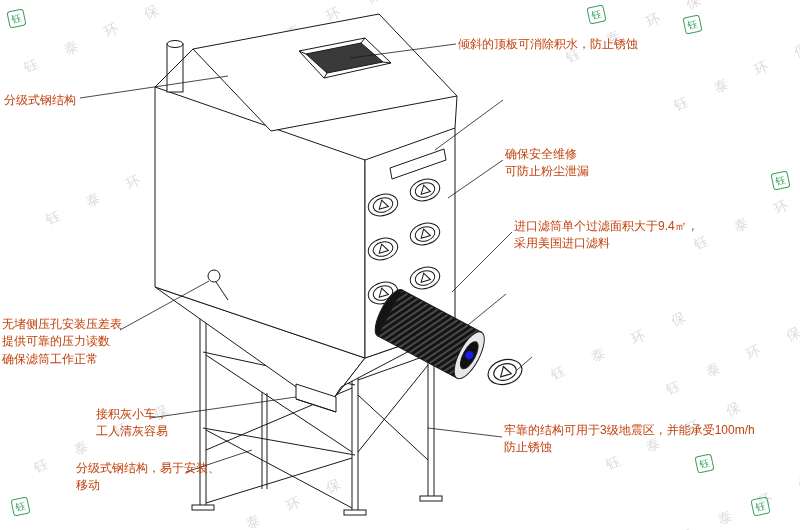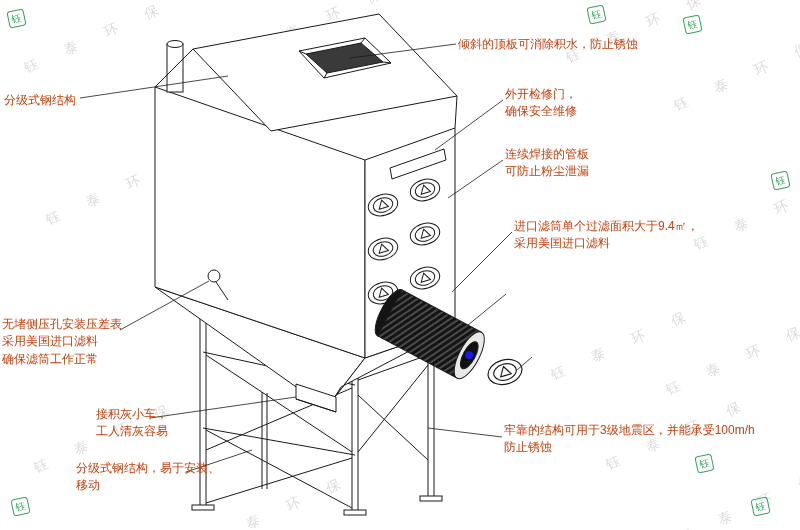--- a/index.html
+++ b/index.html
@@ -161,29 +161,27 @@
       <line x1="532" y1="357" x2="517" y2="370"></line>
       <line x1="502" y1="437" x2="428" y2="428"></line>
       <line x1="120" y1="330" x2="209" y2="281"></line>
       <line x1="150" y1="418" x2="296" y2="397"></line>
       <line x1="186" y1="472" x2="252" y2="450"></line>
     </g>
   </svg>
 
   <div class="anno" style="left:4px;top:92px">分级式钢结构</div>
   <div class="anno" style="left:458px;top:36px">倾斜的顶板可消除积水，防止锈蚀</div>
-  <div class="anno" style="left:505px;top:86px">外开检修门，
-确保安全维修</div>
-  <div class="anno" style="left:505px;top:146px">连续焊接的管板
+  <div class="anno" style="left:505px;top:146px">确保安全维修
 可防止粉尘泄漏</div>
   <div class="anno" style="left:514px;top:218px">进口滤筒单个过滤面积大于9.4㎡，
 采用美国进口滤料</div>
   <div class="anno" style="left:504px;top:422px;width:288px">牢靠的结构可用于3级地震区，并能承受100m/h
 防止锈蚀</div>
   <div class="anno" style="left:2px;top:316px">无堵侧压孔安装压差表
-采用美国进口滤料
+提供可靠的压力读数
 确保滤筒工作正常</div>
   <div class="anno" style="left:76px;top:460px">分级式钢结构，易于安装、
 移动</div>
   <div class="anno" style="left:96px;top:406px">接积灰小车，
 工人清灰容易</div>
 
 </div>
 
 </body></html>

